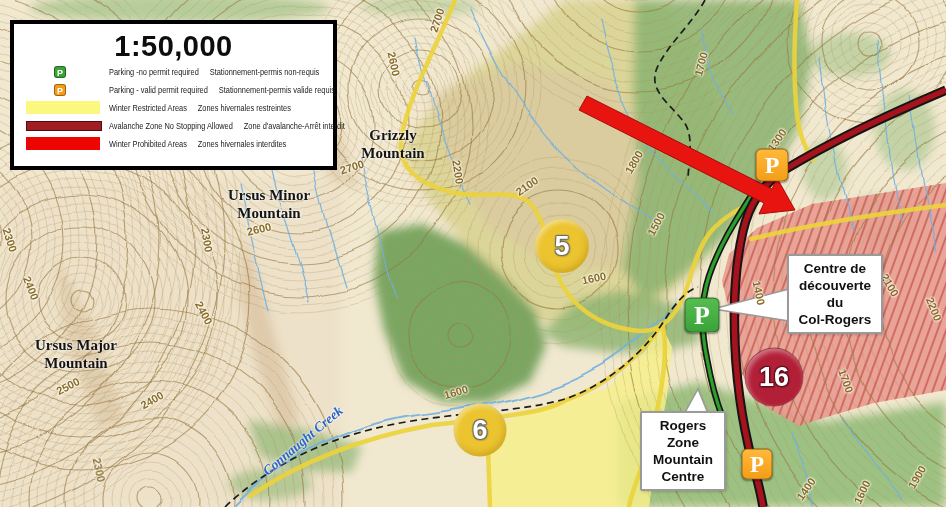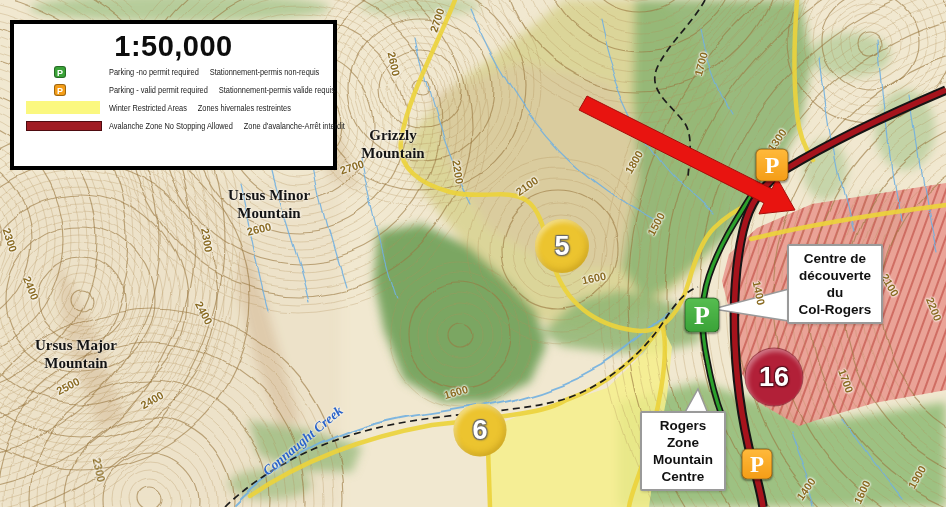--- a/index.html
+++ b/index.html
@@ -367,20 +367,26 @@
           <span class="bar restricted"></span>
         </span>
       <span class="lg-text"><span>Winter Restricted Areas</span><span class="lg-fr">Zones hivernales restreintes</span></span>
     </div>
     <div class="lg-row">
       <span class="lg-swatch">
           <span class="bar avalanche"></span>
         </span>
       <span class="lg-text"><span>Avalanche Zone No Stopping Allowed</span><span class="lg-fr">Zone d'avalanche-Arrêt interdit</span></span>
     </div>
+    <div class="lg-row">
+      <span class="lg-swatch">
+          <span class="bar prohibited"></span>
+        </span>
+      <span class="lg-text"><span>Winter Prohibited Areas</span><span class="lg-fr">Zones hivernales interdites</span></span>
+    </div>
   </div>
 
   <div class="mtn" style="left:393px;top:126px">
     <div>Grizzly</div>
       <div>Mountain</div>
   </div>
   <div class="mtn" style="left:269px;top:186px">
     <div>Ursus Minor</div>
       <div>Mountain</div>
   </div>
@@ -424,21 +430,21 @@
       <span>6</span>
     </div>
   <div class="zone-badge red" style="left:774px;top:377px;width:57px;height:57px">
       <span>16</span>
     </div>
 
   <div class="parking green" style="left:702px;top:315px;width:35px;height:35px;font-size:26px">P</div>
   <div class="parking orange" style="left:772px;top:165px;width:33px;height:33px;font-size:24px">P</div>
   <div class="parking orange" style="left:757px;top:464px;width:31px;height:31px;font-size:23px">P</div>
 
-  <div class="callout" style="left:787px;top:244px;width:88px">
+  <div class="callout" style="left:787px;top:254px;width:88px">
     <div>Centre de</div>
     <div>découverte</div>
     <div>du</div>
     <div>Col-Rogers</div>
   </div>
   <div class="callout" style="left:640px;top:411px;width:78px">
     <div>Rogers</div>
     <div>Zone</div>
     <div>Mountain</div>
     <div>Centre</div>

